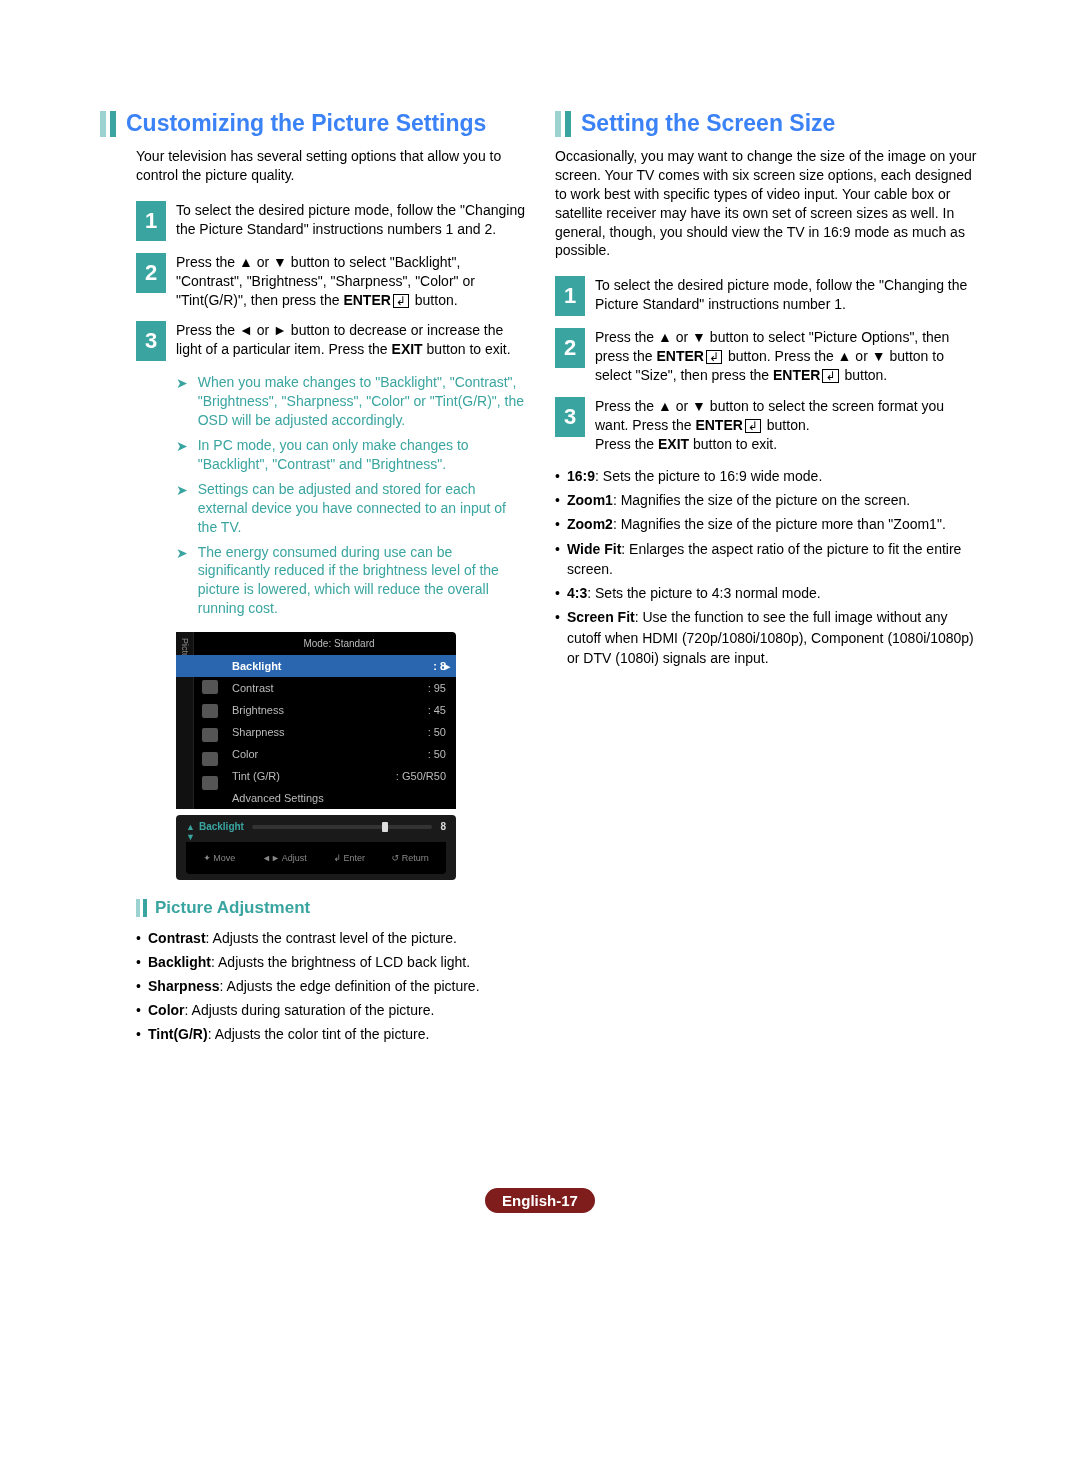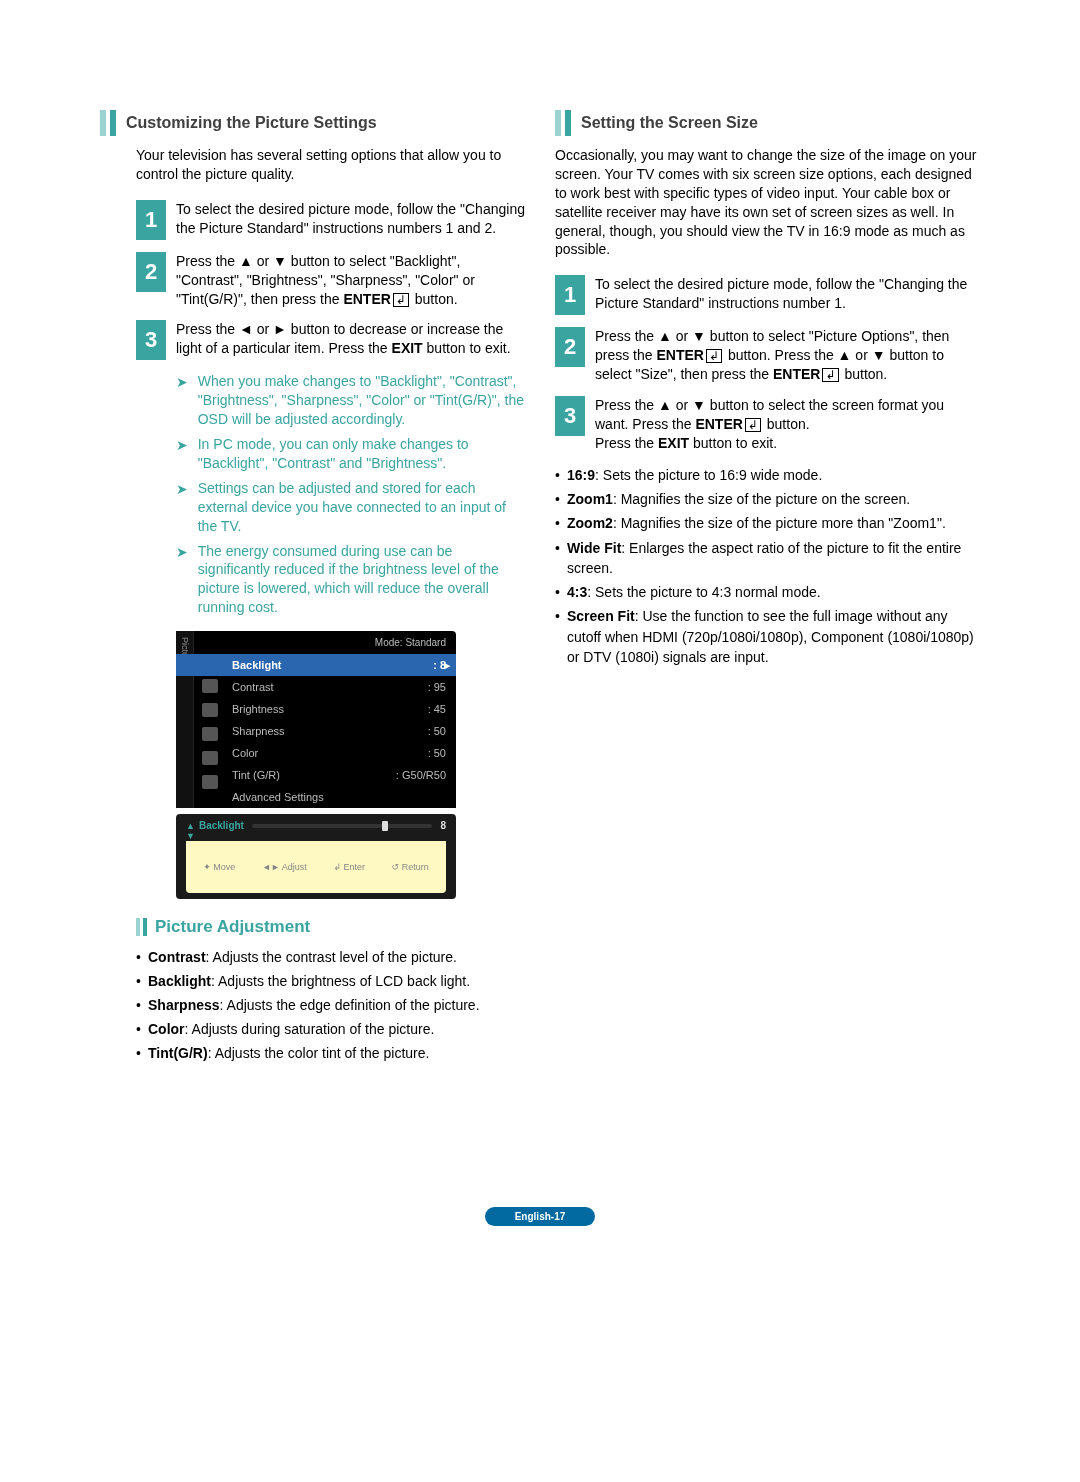--- a/index.html
+++ b/index.html
@@ -7,21 +7,21 @@
     font-family: Arial, Helvetica, sans-serif;
     background: #fff;
     width: 1080px;
     padding: 110px 100px 40px 100px;
     color: #000;
   }
   .columns { display: flex; gap: 30px; }
   .col { flex: 1; }
   .section-title {
     display: flex; align-items: center;
-    font-size: 16px; font-weight: bold; color: #404040;
+    font-size: 23px; font-weight: bold; color: #3b82f6;
     margin-bottom: 10px;
   }
   .title-bar {
     display: inline-flex; margin-right: 10px; gap: 4px;
   }
   .title-bar span {
     width: 6px; height: 26px; background: #3aa5a0; display: block;
   }
   .title-bar span:first-child { opacity: 0.5; }
   .intro {
@@ -44,21 +44,21 @@
     padding: 0 2px; margin: 0 2px; display: inline-block; line-height: 1;
   }
   .notes { margin: 6px 0 14px 76px; }
   .note-row { display: flex; align-items: flex-start; margin-bottom: 6px; }
   .note-row .arrow { color: #3aa5a0; flex-shrink:0; margin-right: 10px; margin-top:2px; font-size:14px;}
   .note-row .txt { color: #3aa5a0; font-size: 14px; line-height: 1.35; }
   .osd {
     margin: 10px 0 18px 76px; width: 280px;
   }
   .osd-top { background:#000; border-radius:4px 4px 0 0; position:relative; }
-  .osd-mode { color:#bbb; font-size:10px; padding:6px 10px 6px 56px; display:flex; justify-content:flex-end;}
+  .osd-mode { color:#bbb; font-size:10px; padding:6px 10px 6px 56px; display:flex; justify-content:center;}
   .osd-side {
     position:absolute; left:0; top:0; bottom:0; width:18px;
     background:#111; color:#888; font-size:9px;
     writing-mode: vertical-rl; text-orientation: mixed;
     display:flex; align-items:center; justify-content:flex-start; padding-top:6px;
     border-right:1px solid #222;
   }
   .osd-iconcol {
     position:absolute; left:18px; top:20px; bottom:6px; width:32px;
     display:flex; flex-direction:column; align-items:center; gap:10px; padding-top:4px;
@@ -78,39 +78,39 @@
   .osd-slider-top { display:flex; align-items:center; color:#3aa5a0; font-size:10px; font-weight:bold;}
   .osd-slider-top .up { color:#3aa5a0; font-size:9px; margin-right:4px;}
   .osd-slider-bar {
     flex:1; height:4px; background:#333; margin:0 8px; position:relative; border-radius:2px;
   }
   .osd-slider-bar::after {
     content:""; position:absolute; left:72%; top:-3px; width:6px; height:10px; background:#ddd; border-radius:1px;
   }
   .osd-slider-val { color:#ddd; font-size:10px;}
   .osd-hints {
-    background:#fef9c3; display:flex; justify-content:space-around;
-    font-size:9px; color:#888; padding:21px 4px; border-radius:0 0 4px 4px;
+    background:#000000; display:flex; justify-content:space-around;
+    font-size:9px; color:#888; padding:11px 4px; border-radius:0 0 4px 4px;
   }
   .subhead {
     display:flex; align-items:center; color:#3aa5a0; font-size:17px;
     font-weight:bold; margin: 16px 0 10px 36px;
   }
   .subhead-bar { display:inline-flex; gap:3px; margin-right:8px;}
   .subhead-bar span { width:4px; height:18px; background:#3aa5a0; display:block;}
   .subhead-bar span:first-child{opacity:.5;}
   .bullet-list { margin-left:36px; font-size:14px; line-height:1.5; }
   .bullet-list li { list-style:none; position:relative; padding-left:12px; margin-bottom:3px;}
   .bullet-list li::before { content:"•"; position:absolute; left:0;}
   .defs { margin-left:0; font-size:14px; line-height:1.45;}
   .defs li { list-style:none; position:relative; padding-left:12px; margin-bottom:4px;}
   .defs li::before { content:"•"; position:absolute; left:0;}
   .page-badge {
     display:block; width:110px; margin:140px auto 14px; text-align:center;
-    background:#0369a1; color:#fff; font-size:10px; font-weight:bold;
+    background:#7f1d1d; color:#fff; font-size:15px; font-weight:bold;
     padding:4px 0; border-radius:14px;
   }
 </style>
 </head>
 <body>
 
 <div class="columns">
 
   <div class="col">
     <div class="section-title">

